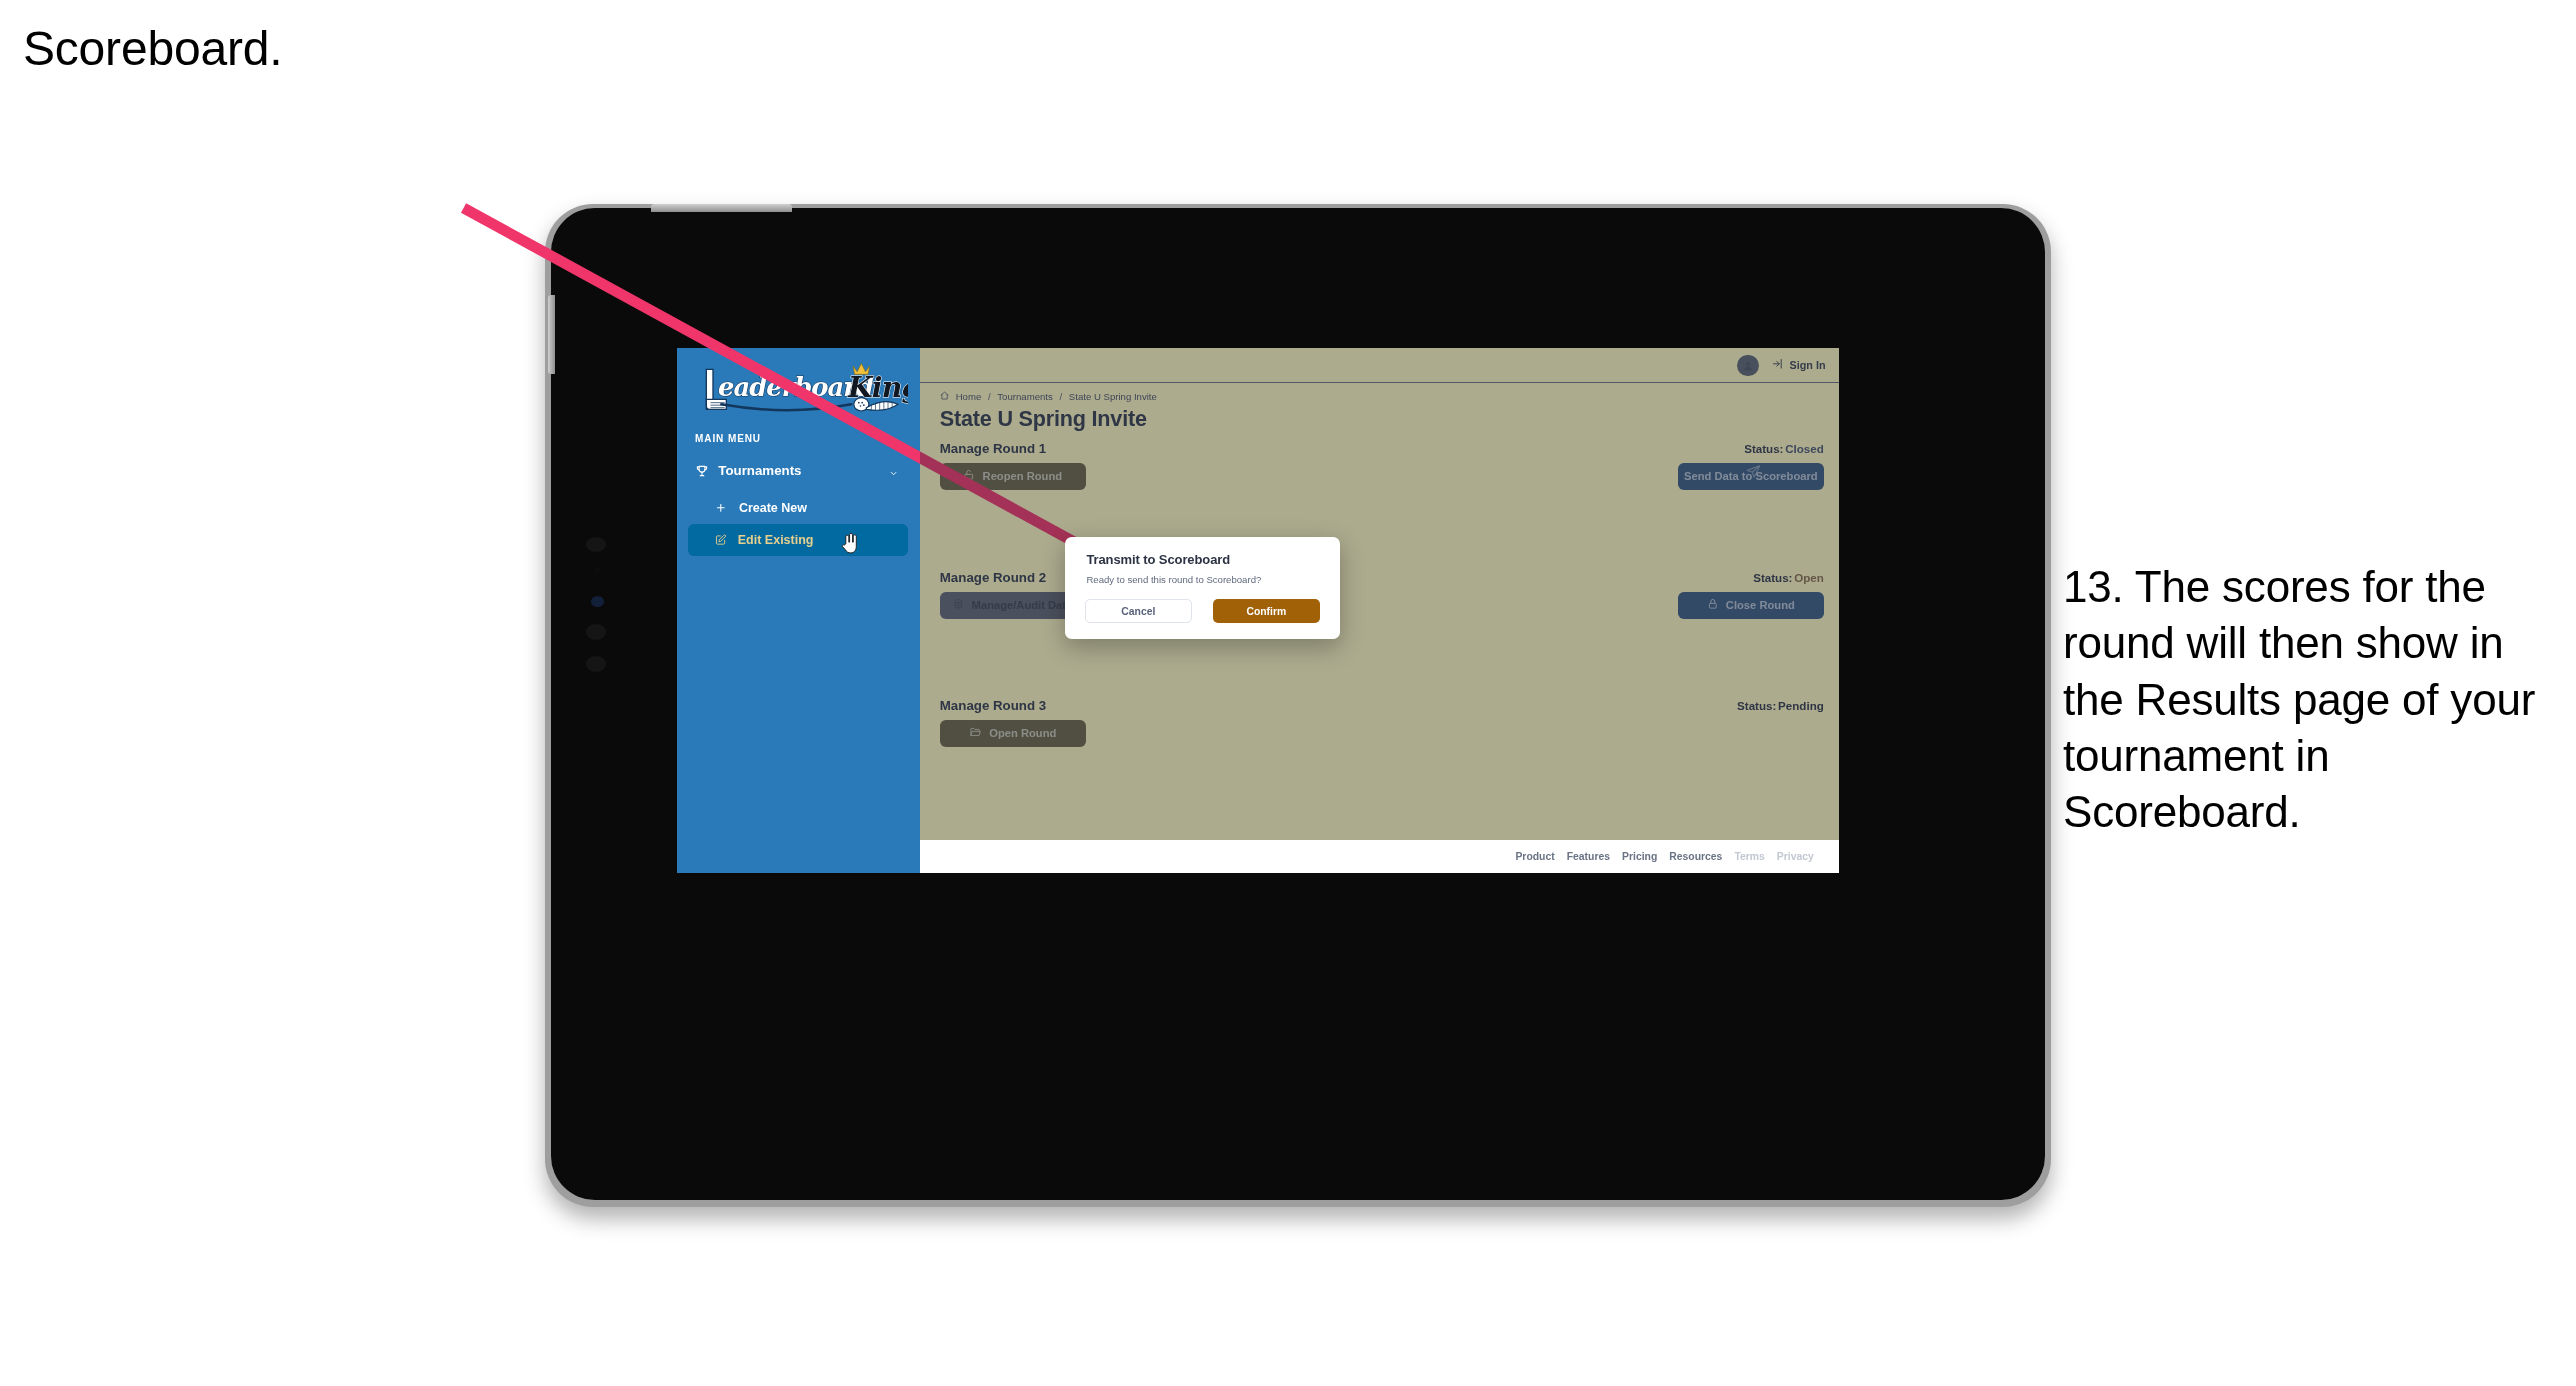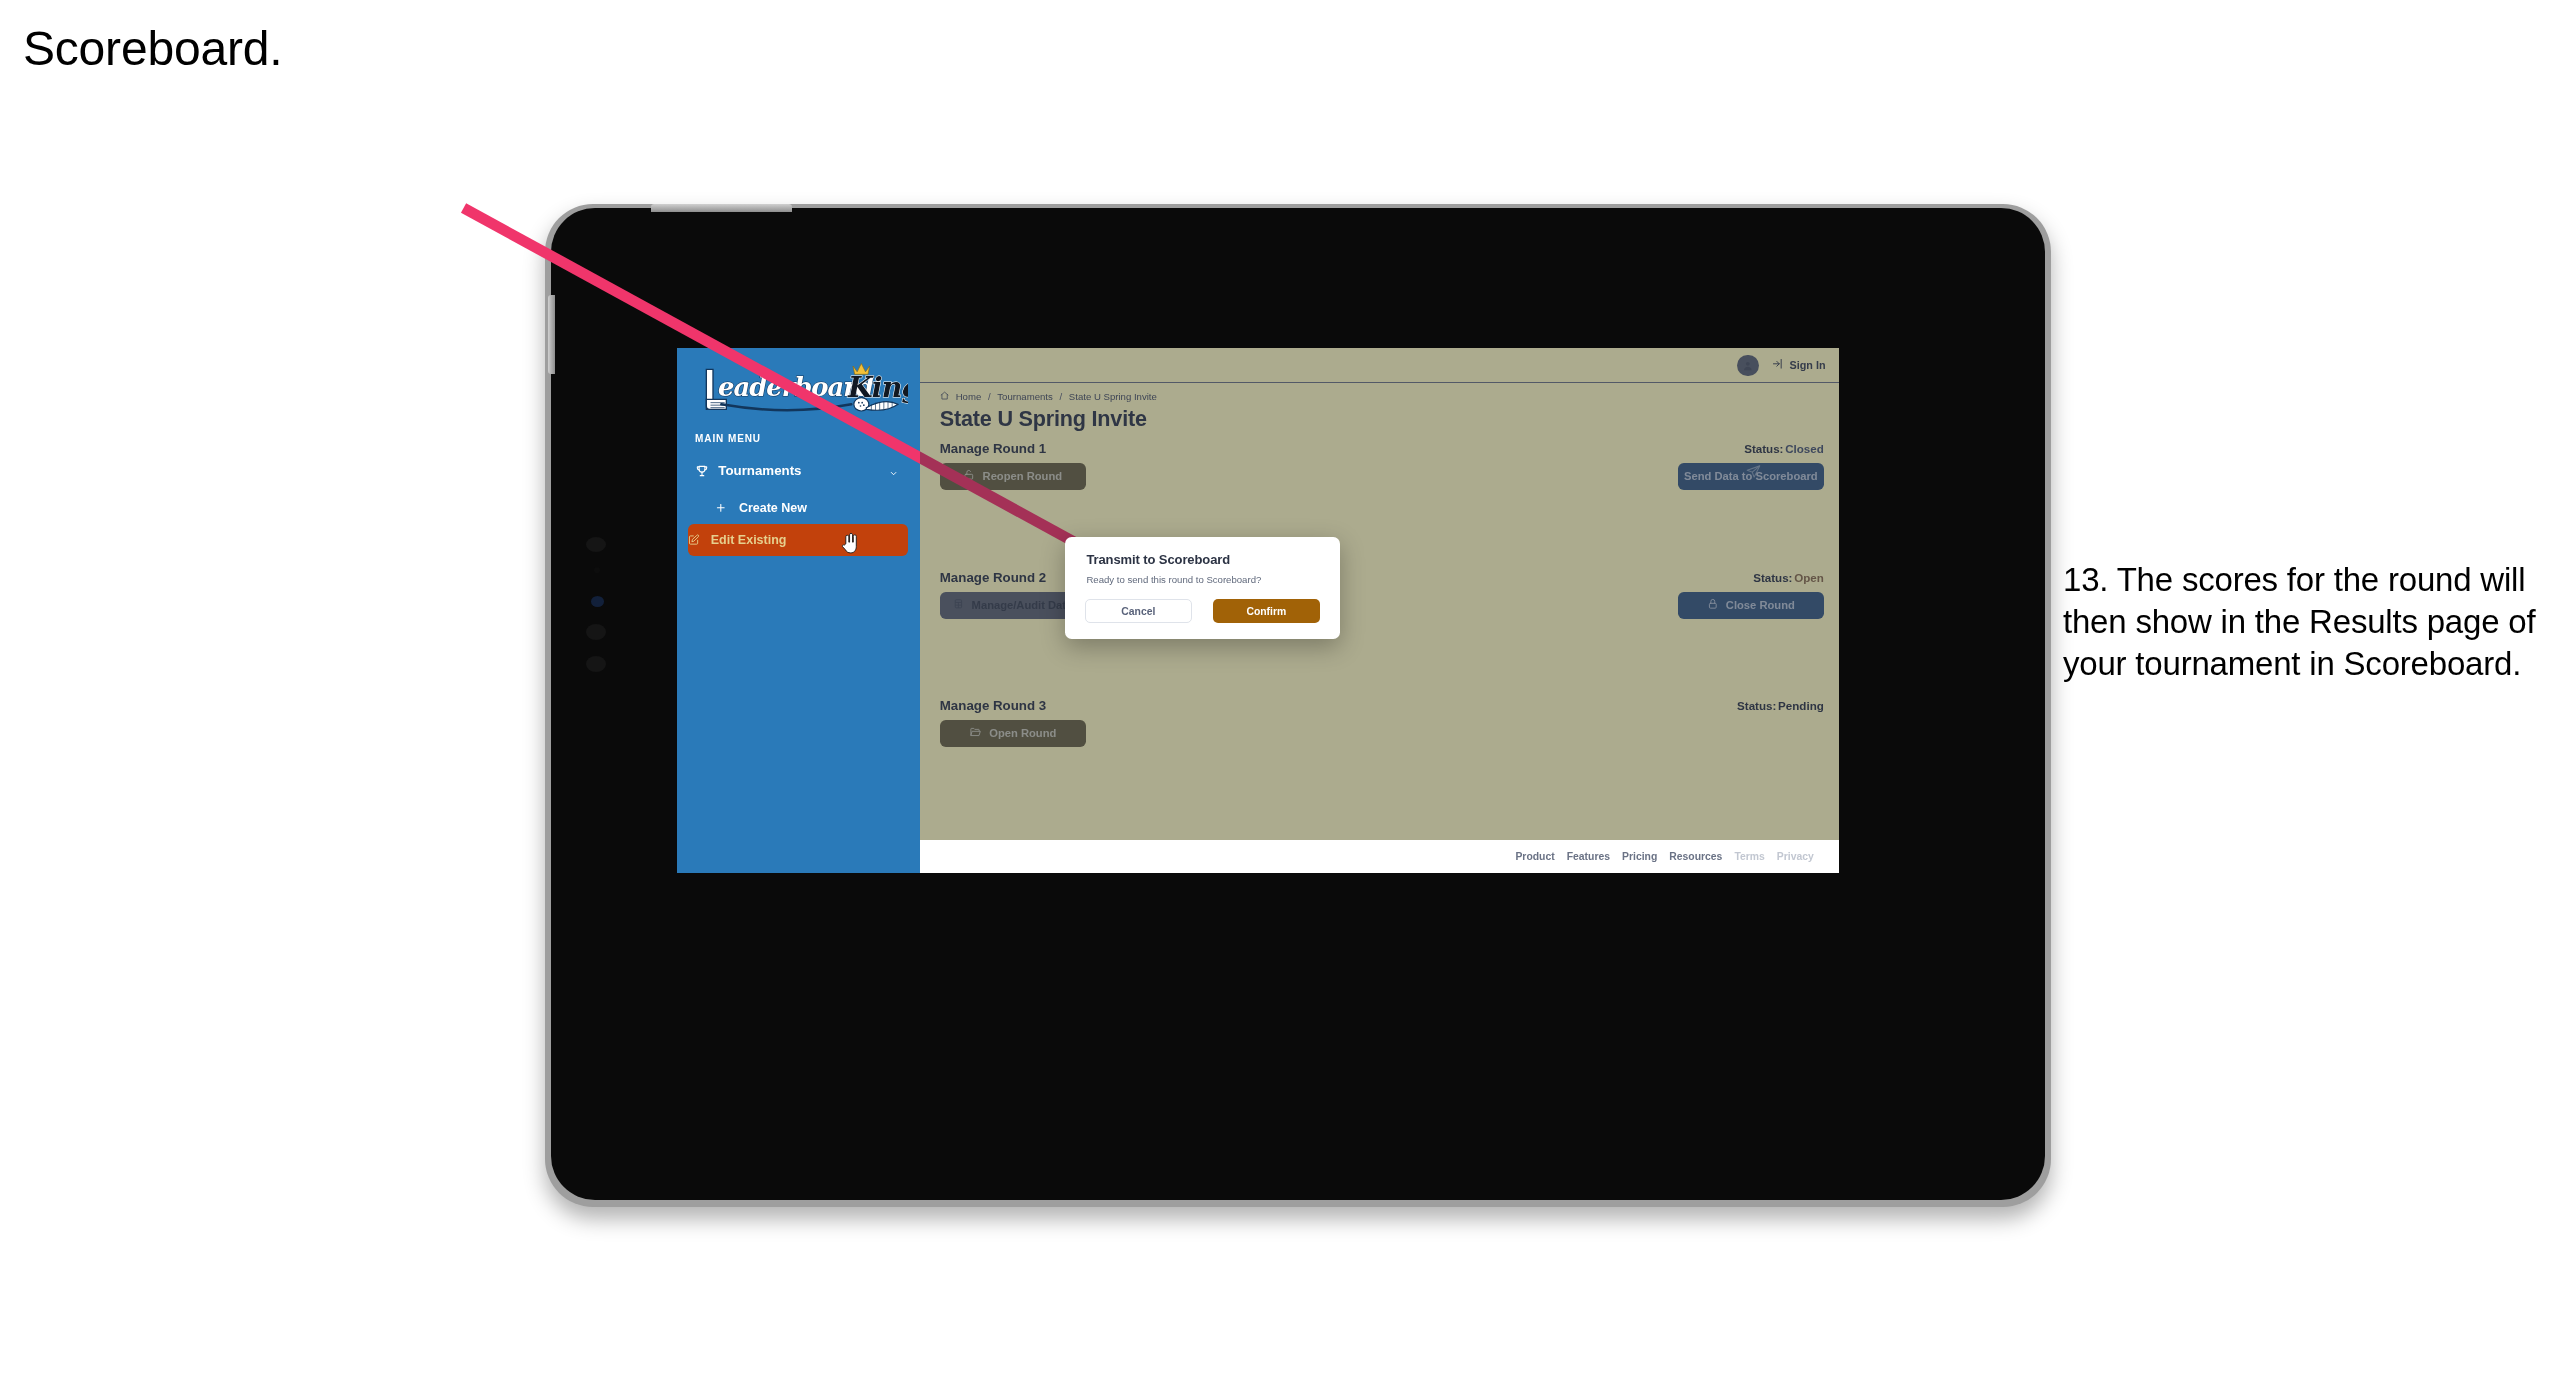--- a/index.html
+++ b/index.html
@@ -25,21 +25,21 @@
   #callout-left {
     left: 23px;
     top: 18.3px;
     width: 632px;
     font-size: 48px;
   }
   #callout-right {
     left: 2063px;
     top: 559px;
     width: 508px;
-    font-size: 33px;
+    font-size: 44px;
   }
   .callout .bold { font-weight: normal; }
 
   
   #arrow-svg {
     position: absolute;
     left: 0;
     top: 0;
     width: 2576px;
     height: 1386px;
@@ -170,24 +170,25 @@
     padding-left: 10px;
     gap: 12.5px;
     font-size: 12.5px;
     font-weight: bold;
   }
   #nav-edit {
     left: 11.6px;
     top: 176px;
     width: 220px;
     height: 32px;
+    padding-left: 27px;
     gap: 10.8px;
     font-size: 12.5px;
     font-weight: bold;
-    background: #c2410c;
+    background: #0369a1;
     border-radius: 5.8px;
     color: #e6d08e;
   }
   .nav-icon {
     display: inline-flex;
     align-items: center;
     justify-content: center;
     flex: none;
   }
 

